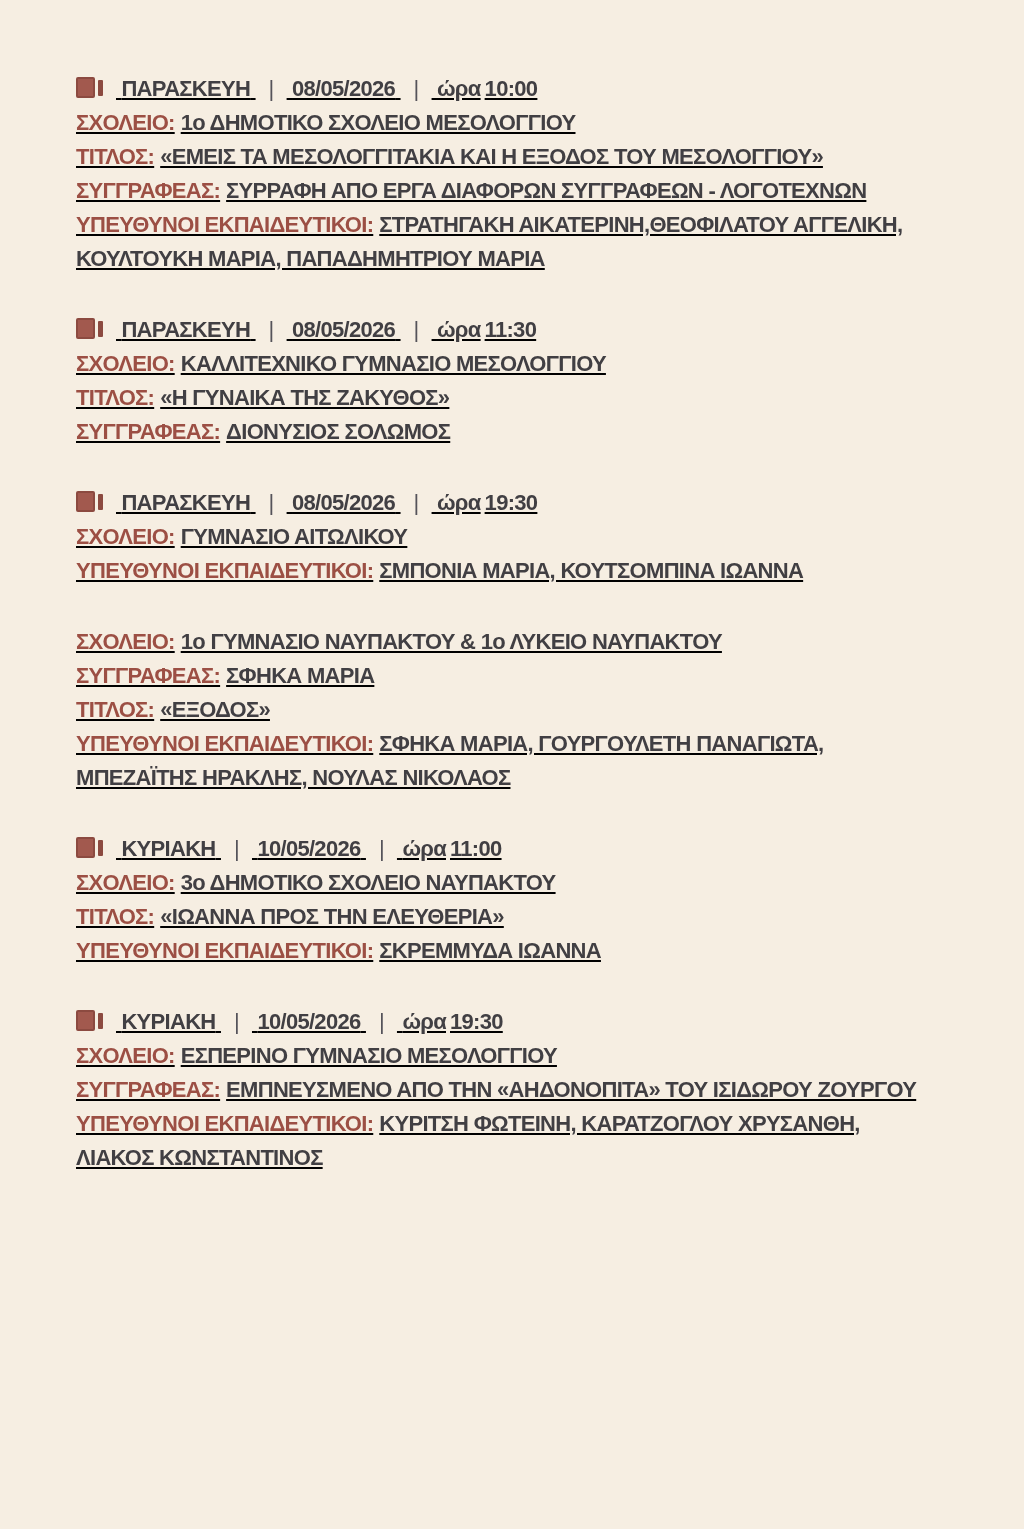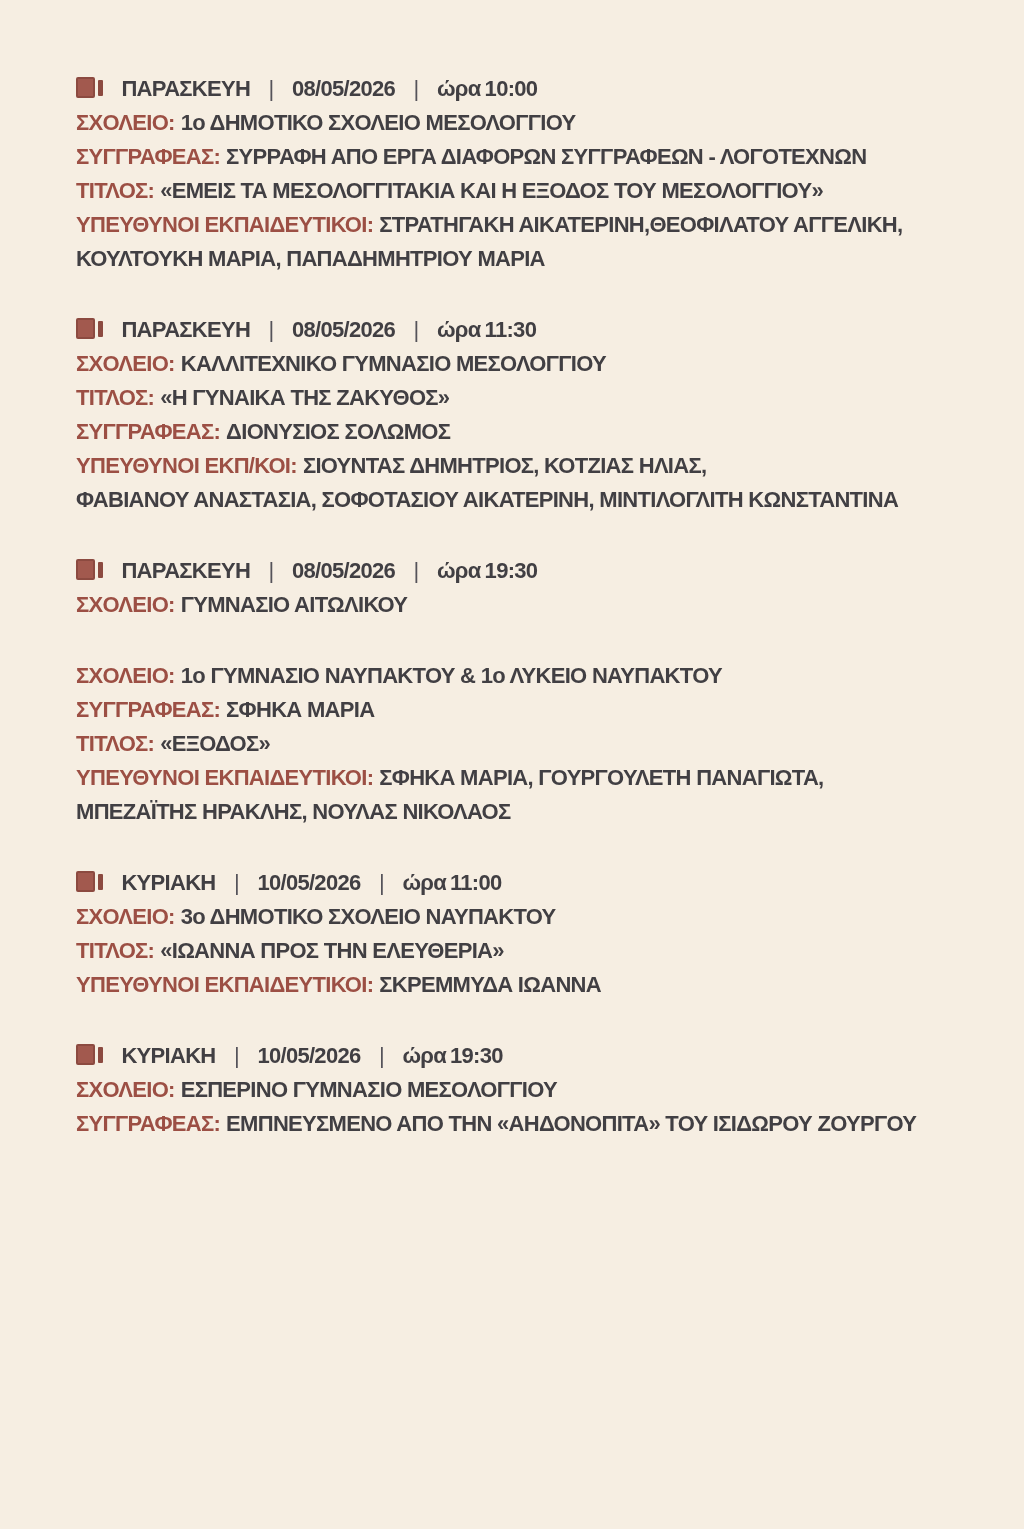--- a/index.html
+++ b/index.html
@@ -19,20 +19,21 @@
     font-family:"Liberation Sans", sans-serif;
     overflow:hidden;
   }
   .page{
     width:1024px;
     height:1529px;
     padding:72px 44px 0 76px;
   }
   .event{
     margin:0 0 37px 0;
+    text-decoration:underline;
   }
   .line{
     margin:0;
     font-size:22px;
     font-weight:700;
     line-height:34px;
     letter-spacing:-0.7px;
     color:var(--ink);
   }
   .header-line{
@@ -84,58 +85,57 @@
           <span class="sq"></span>
           <span class="bar"></span>
         </span>
       <span>ΠΑΡΑΣΚΕΥΗ</span>
       <span class="sep">|</span>
       <span>08/05/2026</span>
       <span class="sep">|</span>
       <span class="time-label">ώρα</span><span>10:00</span>
     </p>
     <p class="line"><span class="label">ΣΧΟΛΕΙΟ:</span><span class="value">1ο ΔΗΜΟΤΙΚΟ ΣΧΟΛΕΙΟ ΜΕΣΟΛΟΓΓΙΟΥ</span></p>
+    <p class="line"><span class="label">ΤΙΤΛΟΣ:</span><span class="value">«ΕΜΕΙΣ ΤΑ ΜΕΣΟΛΟΓΓΙΤΑΚΙΑ ΚΑΙ Η ΕΞΟΔΟΣ ΤΟΥ ΜΕΣΟΛΟΓΓΙΟΥ»</span></p>
     <p class="line"><span class="label">ΣΥΓΓΡΑΦΕΑΣ:</span><span class="value">ΣΥΡΡΑΦΗ ΑΠΟ ΕΡΓΑ ΔΙΑΦΟΡΩΝ ΣΥΓΓΡΑΦΕΩΝ - ΛΟΓΟΤΕΧΝΩΝ</span></p>
-    <p class="line"><span class="label">ΤΙΤΛΟΣ:</span><span class="value">«ΕΜΕΙΣ ΤΑ ΜΕΣΟΛΟΓΓΙΤΑΚΙΑ ΚΑΙ Η ΕΞΟΔΟΣ ΤΟΥ ΜΕΣΟΛΟΓΓΙΟΥ»</span></p>
     <p class="line"><span class="label">ΥΠΕΥΘΥΝΟΙ ΕΚΠΑΙΔΕΥΤΙΚΟΙ:</span><span class="value">ΣΤΡΑΤΗΓΑΚΗ ΑΙΚΑΤΕΡΙΝΗ,ΘΕΟΦΙΛΑΤΟΥ ΑΓΓΕΛΙΚΗ,
 ΚΟΥΛΤΟΥΚΗ ΜΑΡΙΑ, ΠΑΠΑΔΗΜΗΤΡΙΟΥ ΜΑΡΙΑ</span></p>
   </section>
 
   <section class="event">
     <p class="line header-line">
       <span class="bullet">
           <span class="sq"></span>
           <span class="bar"></span>
         </span>
       <span>ΠΑΡΑΣΚΕΥΗ</span>
       <span class="sep">|</span>
       <span>08/05/2026</span>
       <span class="sep">|</span>
       <span class="time-label">ώρα</span><span>11:30</span>
     </p>
     <p class="line"><span class="label">ΣΧΟΛΕΙΟ:</span><span class="value">ΚΑΛΛΙΤΕΧΝΙΚΟ ΓΥΜΝΑΣΙΟ ΜΕΣΟΛΟΓΓΙΟΥ</span></p>
     <p class="line"><span class="label">ΤΙΤΛΟΣ:</span><span class="value">«Η ΓΥΝΑΙΚΑ ΤΗΣ ΖΑΚΥΘΟΣ»</span></p>
     <p class="line"><span class="label">ΣΥΓΓΡΑΦΕΑΣ:</span><span class="value">ΔΙΟΝΥΣΙΟΣ ΣΟΛΩΜΟΣ</span></p>
-    <p class="line"><span class="label">ΥΠΕΥΘΥΝΟΙ ΕΚΠ/ΚΟΙ:</span><span class="value">ΣΙΟΥΝΤΑΣ ΔΗΜΗΤΡΙΟΣ, ΚΟΤΖΙΑΣ ΗΛΙΑΣ,
-ΦΑΒΙΑΝΟΥ ΑΝΑΣΤΑΣΙΑ, ΣΟΦΟΤΑΣΙΟΥ ΑΙΚΑΤΕΡΙΝΗ, ΜΙΝΤΙΛΟΓΛΙΤΗ ΚΩΝΣΤΑΝΤΙΝΑ</span></p>
   </section>
 
   <section class="event">
     <p class="line header-line">
       <span class="bullet">
           <span class="sq"></span>
           <span class="bar"></span>
         </span>
       <span>ΠΑΡΑΣΚΕΥΗ</span>
       <span class="sep">|</span>
       <span>08/05/2026</span>
       <span class="sep">|</span>
       <span class="time-label">ώρα</span><span>19:30</span>
     </p>
     <p class="line"><span class="label">ΣΧΟΛΕΙΟ:</span><span class="value">ΓΥΜΝΑΣΙΟ ΑΙΤΩΛΙΚΟΥ</span></p>
+    <p class="line"><span class="label">ΥΠΕΥΘΥΝΟΙ ΕΚΠΑΙΔΕΥΤΙΚΟΙ:</span><span class="value">ΣΜΠΟΝΙΑ ΜΑΡΙΑ, ΚΟΥΤΣΟΜΠΙΝΑ ΙΩΑΝΝΑ</span></p>
   </section>
 
   <section class="event">
     <p class="line"><span class="label">ΣΧΟΛΕΙΟ:</span><span class="value">1ο ΓΥΜΝΑΣΙΟ ΝΑΥΠΑΚΤΟΥ &amp; 1ο ΛΥΚΕΙΟ ΝΑΥΠΑΚΤΟΥ</span></p>
     <p class="line"><span class="label">ΣΥΓΓΡΑΦΕΑΣ:</span><span class="value">ΣΦΗΚΑ ΜΑΡΙΑ</span></p>
     <p class="line"><span class="label">ΤΙΤΛΟΣ:</span><span class="value">«ΕΞΟΔΟΣ»</span></p>
     <p class="line"><span class="label">ΥΠΕΥΘΥΝΟΙ ΕΚΠΑΙΔΕΥΤΙΚΟΙ:</span><span class="value">ΣΦΗΚΑ ΜΑΡΙΑ, ΓΟΥΡΓΟΥΛΕΤΗ ΠΑΝΑΓΙΩΤΑ,
 ΜΠΕΖΑΪΤΗΣ ΗΡΑΚΛΗΣ, ΝΟΥΛΑΣ ΝΙΚΟΛΑΟΣ</span></p>
   </section>
 
@@ -163,15 +163,17 @@
           <span class="bar"></span>
         </span>
       <span>ΚΥΡΙΑΚΗ</span>
       <span class="sep">|</span>
       <span>10/05/2026</span>
       <span class="sep">|</span>
       <span class="time-label">ώρα</span><span>19:30</span>
     </p>
     <p class="line"><span class="label">ΣΧΟΛΕΙΟ:</span><span class="value">ΕΣΠΕΡΙΝΟ ΓΥΜΝΑΣΙΟ ΜΕΣΟΛΟΓΓΙΟΥ</span></p>
     <p class="line"><span class="label">ΣΥΓΓΡΑΦΕΑΣ:</span><span class="value">ΕΜΠΝΕΥΣΜΕΝΟ ΑΠΟ ΤΗΝ «ΑΗΔΟΝΟΠΙΤΑ» ΤΟΥ ΙΣΙΔΩΡΟΥ ΖΟΥΡΓΟΥ</span></p>
+    <p class="line"><span class="label">ΥΠΕΥΘΥΝΟΙ ΕΚΠΑΙΔΕΥΤΙΚΟΙ:</span><span class="value">ΚΥΡΙΤΣΗ ΦΩΤΕΙΝΗ, ΚΑΡΑΤΖΟΓΛΟΥ ΧΡΥΣΑΝΘΗ,
+ΛΙΑΚΟΣ ΚΩΝΣΤΑΝΤΙΝΟΣ</span></p>
   </section>
 
 </div>
 
 </body></html>

